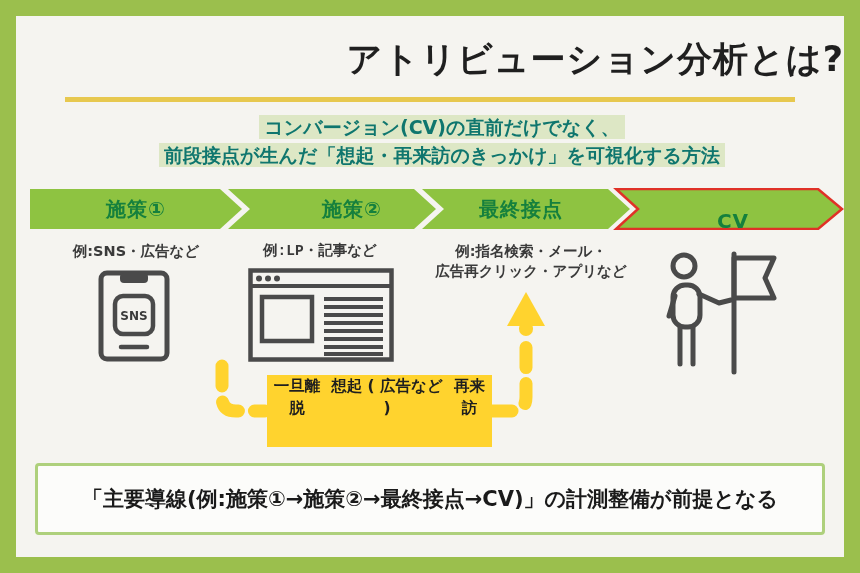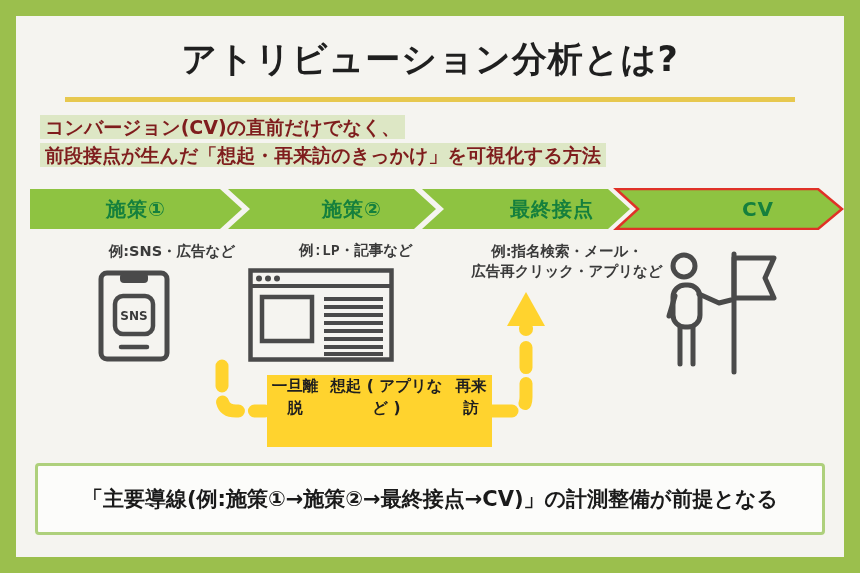--- a/index.html
+++ b/index.html
@@ -13,54 +13,53 @@
   .frame {
     position: absolute; inset: 0;
     background: #9bbf4d;
   }
   .inner {
     position: absolute; inset: 16px;
     background: #f5f4f0;
   }
   .title {
     position: absolute; top: 20px; left: 0; width: 100%;
-    text-align: center;
+    text-align: right;
     font-size: 35px; font-weight: 800; letter-spacing: 1px;
     color: #1f1f1f;
   }
   .title-underline {
     position: absolute; top: 81px; left: 49px; width: 730px; height: 5px;
     background: #e7c84f;
   }
   .subtitle {
     position: absolute; top: 99px; left: 0; width: 100%;
-    font-weight: 800; font-size: 19px; color: #7f1d1d;
+    text-align: center; font-weight: 800; font-size: 19px; color: #0f766e;
     line-height: 1.32;
     padding-left: 24px;
   }
   .subtitle .hl {
     background: #dde7c5;
     padding: 1px 5px;
   }
   .subtitle .line { margin-bottom: 3px; }
   .chevron-svg { position: absolute; top: 172px; left: 0; }
   .chevron-label {
     position: absolute; top: 172px; height: 42px; line-height: 42px;
     text-align: center; color: #15803d; font-size: 20px; font-weight: 800;
     letter-spacing: 1px;
   }
   .lbl1 { left: 14px;  width: 212px; }
   .lbl2 { left: 236px; width: 200px; }
-  .lbl3 { left: 436px; width: 200px; }
-  .lbl4 { left: 642px; width: 200px; }
+  .lbl3 { left: 405px; width: 200px; }
+  .lbl4 { left: 617px; width: 200px; margin-top: 12px; }
   .example {
     position: absolute; top: 226px;
     text-align: center; font-size: 14.5px; font-weight: 700; color: #3a3a3a;
     line-height: 1.35;
-    margin-left: 36px;
   }
   .ex1 { left: 0px;   width: 240px; }
   .ex2 { left: 184px; width: 240px; font-family: Liberation Mono, monospace; }
   .ex3 { left: 384px; width: 262px; }
   .icon { position: absolute; }
   .phone-icon   { left: 82px;  top: 254px; }
   .browser-icon { left: 232px; top: 252px; }
   .person-icon  { left: 630px; top: 232px; }
   .connectors   { left: 0; top: 0; position: absolute; pointer-events: none; }
   .assist-box {
@@ -152,21 +151,21 @@
 
     <svg class="connectors" width="828" height="541" viewBox="0 0 828 541">
       <path d="M206,350 V381 Q206,395 220,395 H249" fill="none" stroke="#ffd32e" stroke-width="13" stroke-linecap="round" stroke-dasharray="20 16"></path>
       <path d="M476,395 H496 Q510,395 510,381 V330" fill="none" stroke="#ffd32e" stroke-width="13" stroke-linecap="round" stroke-dasharray="20 16"></path>
       <rect x="503" y="305" width="14" height="15" rx="7" fill="#ffd32e"></rect>
       <polygon points="510,276 491,310 529,310" fill="#ffd32e"></polygon>
     </svg>
 
     <div class="assist-box">
       <div>一旦離脱</div>
-      <div>想起 ( アプリなど )</div>
+      <div>想起 ( 広告など )</div>
       <div>再来訪</div>
     </div>
 
     <div class="footer-box">
       <span>「主要導線(例:施策①→施策②→最終接点→CV)」の計測整備が前提となる</span>
     </div>
 
   </div>
 </div>
 

